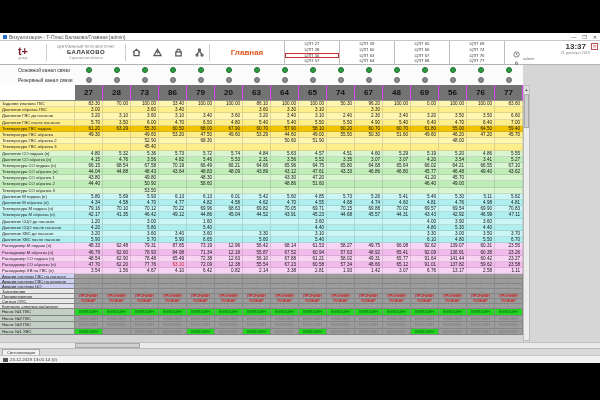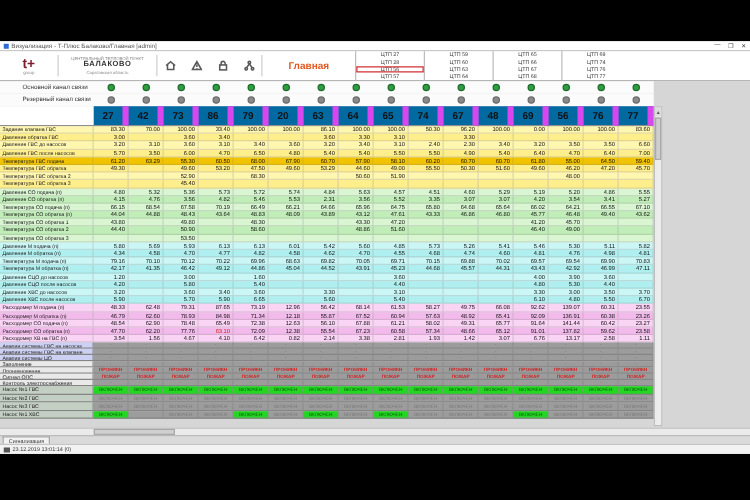--- a/index.html
+++ b/index.html
@@ -55,23 +55,23 @@
   
   .channels { background:#fbfbfb; }
   .chrow { height:10px; }
   .chlabel { font-size:5px; color:#333; line-height:10px; padding-left:18px; white-space:nowrap; }
   .dotcell { display:flex; align-items:center; justify-content:center; }
   .dot { width:6px; height:6px; border-radius:50%; }
   .dot.green { background:#2f9e41; border:1px solid #1c6b2b; }
   .dot.gray  { background:#8a8a8a; border:1px solid #6b6b6b; }
 
   
-  .hdrcell { height:16px; line-height:16px; background:#0369a1; text-align:center;
+  .hdrcell { height:16px; line-height:16px; background:#737373; text-align:center;
              font-size:8px; font-weight:bold; color:#111;
-             border-right:5px solid #d946ef; border-bottom:1px solid #8f8f8f; cursor:pointer; }
+             border-right:1px solid #d946ef; border-bottom:1px solid #8f8f8f; cursor:pointer; }
   .hdrblank { background:#fff; border-bottom:1px solid #8f8f8f; }
 
   
   .ncell { height:6.2px; line-height:6.2px; font-size:4.6px; color:#111; text-align:right;
            padding-right:2px; border-right:1px solid rgba(120,120,120,.25);
            border-bottom:1px solid rgba(120,120,120,.22); overflow:hidden; }
   .nlabel { text-align:left; padding-left:2px; padding-right:0; font-size:4.2px; color:#222; white-space:nowrap; }
   .red { color:#d01818; }
 
   
@@ -189,20 +189,34 @@
             <div class="ctpitem">ЦТП 67</div>
             <div class="ctpitem">ЦТП 68</div>
           </div>
           <div class="ctpcol">
             <div class="ctpitem">ЦТП 69</div>
             <div class="ctpitem">ЦТП 74</div>
             <div class="ctpitem">ЦТП 76</div>
             <div class="ctpitem">ЦТП 77</div>
           </div>
         </div>
+      <div class="clockblk">
+        <span class="clk-ic"><svg viewBox="0 0 10 10">
+              <circle cx="5" cy="5" r="3.8"></circle>
+              <path d="M5 2.8 V5 L6.6 6"></path>
+            </svg></span>
+        <div class="timebig">13:37</div>
+        <div class="datetxt">21 декабря 2019</div>
+        <span class="usr-ic"><svg viewBox="0 0 10 10">
+              <circle cx="5" cy="3" r="1.6"></circle>
+              <path d="M1.8 8.6 a3.2 3.2 0 0 1 6.4 0"></path>
+            </svg></span>
+        <div class="usertxt">admin</div>
+        <div class="exitbtn">✕</div>
+      </div>
     </div>
 
     <div class="content">
       <div class="gridwrap">
         <div class="channels row17" id="chprimary">
             <div class="chrow chlabel">Основной канал связи</div>
             <div class="chrow dotcell">
               <div class="dot green"></div>
             </div>
             <div class="chrow dotcell">
@@ -298,21 +312,21 @@
             <div class="chrow dotcell">
               <div class="dot gray"></div>
             </div>
             <div class="chrow dotcell">
               <div class="dot gray"></div>
             </div>
           </div>
         <div class="row17" id="hdrrow">
             <div class="hdrblank"></div>
             <div class="hdrcell">27</div>
-            <div class="hdrcell">42</div>
+            <div class="hdrcell">28</div>
             <div class="hdrcell">73</div>
             <div class="hdrcell">86</div>
             <div class="hdrcell">79</div>
             <div class="hdrcell">20</div>
             <div class="hdrcell">63</div>
             <div class="hdrcell">64</div>
             <div class="hdrcell">65</div>
             <div class="hdrcell">74</div>
             <div class="hdrcell">67</div>
             <div class="hdrcell">48</div>

